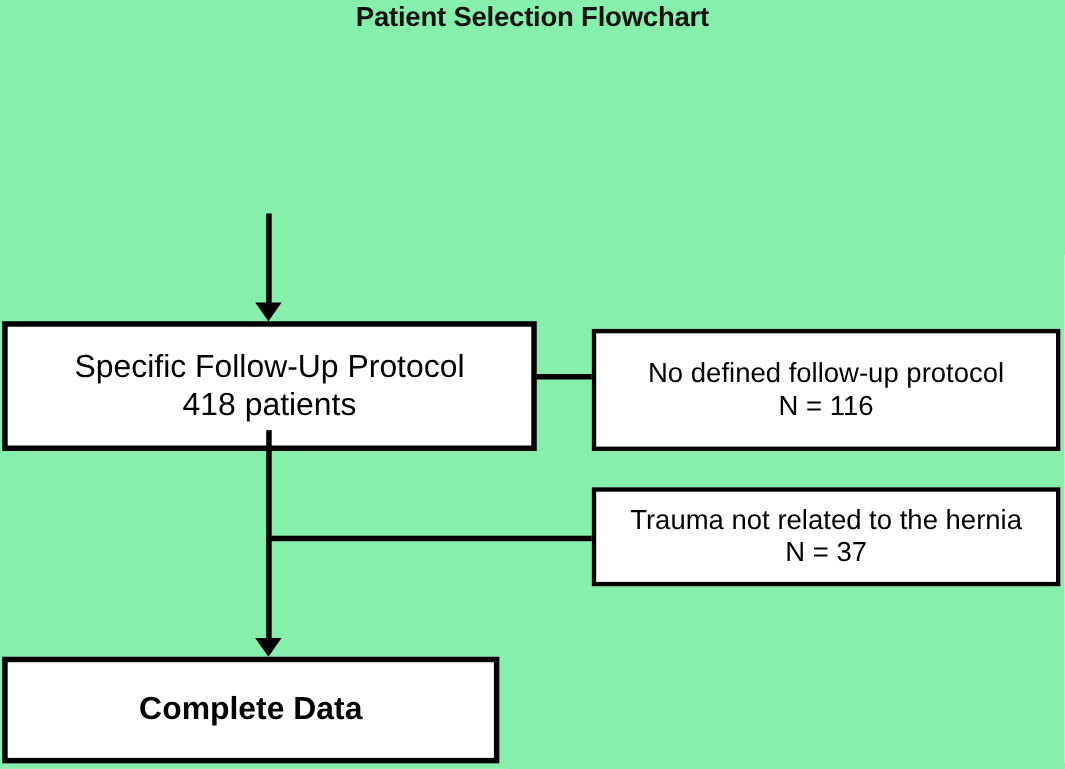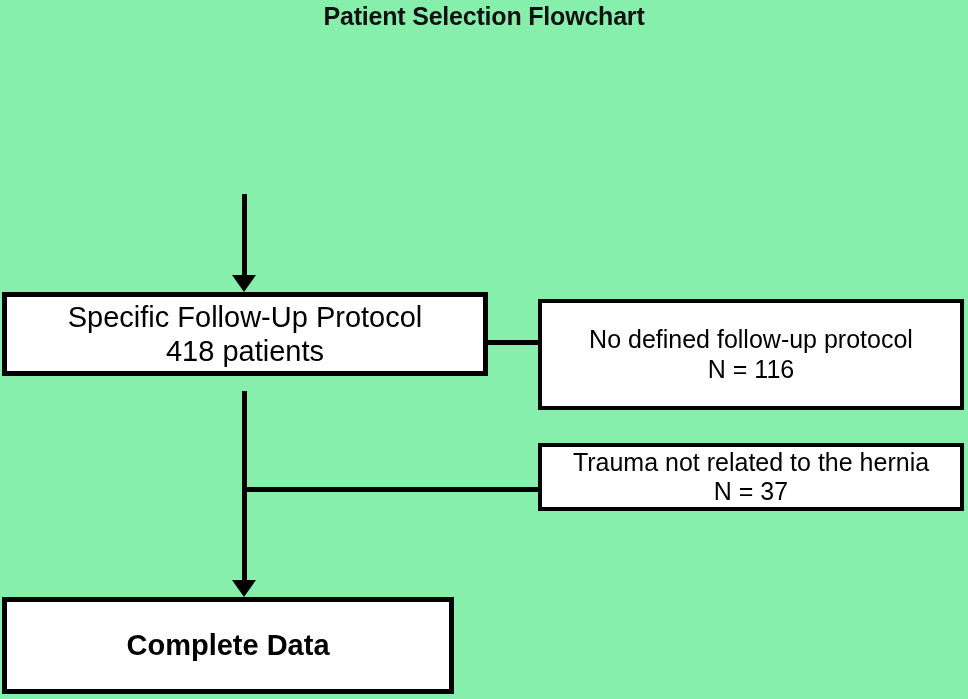--- a/index.html
+++ b/index.html
@@ -84,38 +84,38 @@
 <body>
 
 <div id="canvas">
 
   <div class="title">Patient Selection Flowchart</div>
 
 
   <div class="vline" style="left:242px; top:194px; height:82px;"></div>
   <div class="arrowhead" style="left:232px; top:275px;"></div>
 
-  <div class="node main-node" style="left:2px; top:292px; width:486px; height:84px;">
+  <div class="node main-node" style="left:2px; top:292px; width:486px; height:118px;">
     <span class="line1">Specific Follow-Up Protocol</span>
     <span class="line2">418 patients</span>
   </div>
 
   <div class="hline" style="left:486px; top:340px; width:54px;"></div>
 
   <div class="node side" style="left:538px; top:299px; width:426px; height:111px;">
     <span class="line1">No defined follow-up protocol</span>
     <span class="line2">N = 116</span>
   </div>
 
   <div class="vline" style="left:242px; top:391px; height:190px;"></div>
   <div class="arrowhead" style="left:232px; top:580px;"></div>
 
   <div class="hline" style="left:242px; top:487px; width:298px;"></div>
 
-  <div class="node side" style="left:538px; top:443px; width:426px; height:68px;">
+  <div class="node side" style="left:538px; top:443px; width:426px; height:90px;">
     <span class="line1">Trauma not related to the hernia</span>
     <span class="line2">N = 37</span>
   </div>
 
   <div class="node main-node bold-title" style="left:2px; top:597px; width:452px; height:97px;">
     <span class="line1">Complete Data</span>
   </div>
 
 </div>
 

